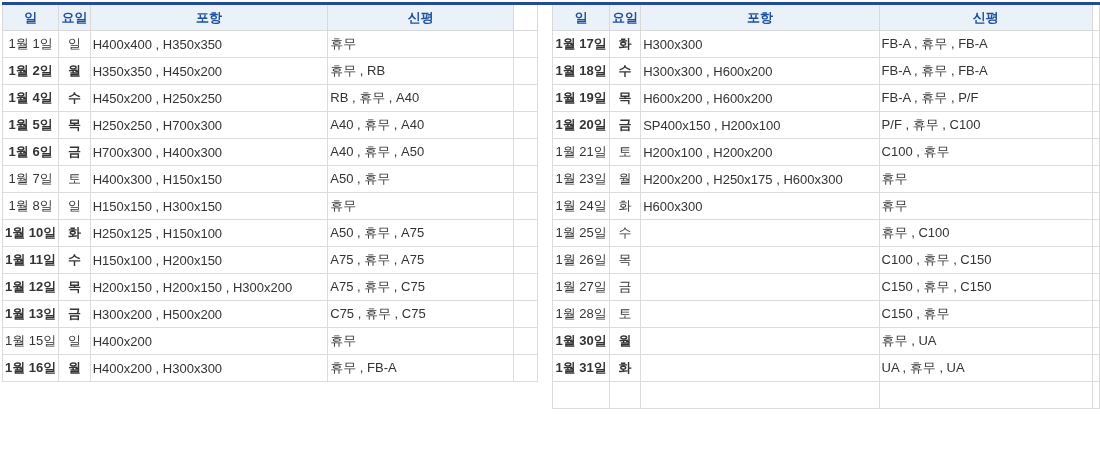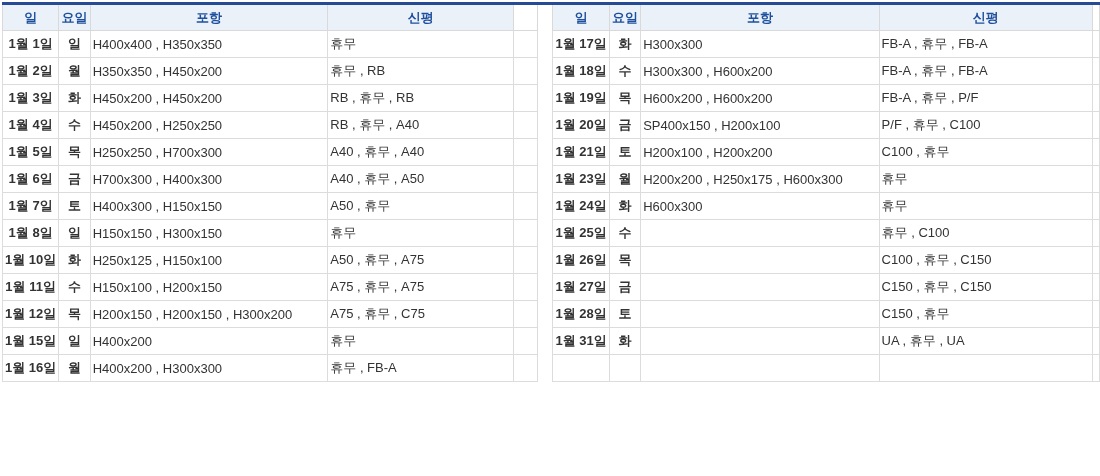--- a/index.html
+++ b/index.html
@@ -17,22 +17,22 @@
     height:25px;border:1px solid var(--border);border-top:none;text-align:center;padding:0;
   }
   table.cal th.trail{background:#fff;}
   table.cal td{
     height:26px;border:1px solid #dcdcdc;padding:0 2px;white-space:nowrap;overflow:hidden;
     font-size:13px;color:var(--text);background:#fff;
   }
   td.date,td.weekday{text-align:center;padding:0;}
   td.pohang,td.sinpyeong{text-align:left;padding-left:8px;}
   td.trail{padding:0;}
-  .c-red{color:var(--red);font-weight:bold;border-radius:7px;}
-  .c-blue{color:var(--blue);font-weight:bold;}
+  .c-red{color:var(--red);font-weight:normal;border-radius:7px;}
+  .c-blue{color:var(--blue);font-weight:normal;}
   .c-black{color:var(--text);font-weight:bold;}
 </style>
 </head>
 <body>
 
 <div class="page">
   <div class="tables-wrap">
 
     <table class="cal" id="table-left">
       <colgroup>
@@ -60,27 +60,20 @@
             <td class="trail"></td>
           </tr>
           <tr>
             <td class="date c-black">1월 2일</td>
             <td class="weekday c-black">월</td>
             <td class="pohang">H350x350 , H450x200</td>
             <td class="sinpyeong">휴무 , RB</td>
             <td class="trail"></td>
           </tr>
           <tr>
-            <td class="date c-black">1월 3일</td>
-            <td class="weekday c-black">화</td>
-            <td class="pohang">H450x200 , H450x200</td>
-            <td class="sinpyeong">RB , 휴무 , RB</td>
-            <td class="trail"></td>
-          </tr>
-          <tr>
             <td class="date c-black">1월 4일</td>
             <td class="weekday c-black">수</td>
             <td class="pohang">H450x200 , H250x250</td>
             <td class="sinpyeong">RB , 휴무 , A40</td>
             <td class="trail"></td>
           </tr>
           <tr>
             <td class="date c-black">1월 5일</td>
             <td class="weekday c-black">목</td>
             <td class="pohang">H250x250 , H700x300</td>
@@ -120,20 +113,27 @@
             <td class="weekday c-black">수</td>
             <td class="pohang">H150x100 , H200x150</td>
             <td class="sinpyeong">A75 , 휴무 , A75</td>
             <td class="trail"></td>
           </tr>
           <tr>
             <td class="date c-black">1월 12일</td>
             <td class="weekday c-black">목</td>
             <td class="pohang">H200x150 , H200x150 , H300x200</td>
             <td class="sinpyeong">A75 , 휴무 , C75</td>
+            <td class="trail"></td>
+          </tr>
+          <tr>
+            <td class="date c-black">1월 13일</td>
+            <td class="weekday c-black">금</td>
+            <td class="pohang">H300x200 , H500x200</td>
+            <td class="sinpyeong">C75 , 휴무 , C75</td>
             <td class="trail"></td>
           </tr>
           <tr>
             <td class="date c-red">1월 15일</td>
             <td class="weekday c-red">일</td>
             <td class="pohang">H400x200</td>
             <td class="sinpyeong">휴무</td>
             <td class="trail"></td>
           </tr>
           <tr>
@@ -237,20 +237,27 @@
             <td class="trail"></td>
           </tr>
           <tr>
             <td class="date c-blue">1월 28일</td>
             <td class="weekday c-blue">토</td>
             <td class="pohang"></td>
             <td class="sinpyeong">C150 , 휴무</td>
             <td class="trail"></td>
           </tr>
           <tr>
+            <td class="date c-black">1월 30일</td>
+            <td class="weekday c-black">월</td>
+            <td class="pohang"></td>
+            <td class="sinpyeong">휴무 , UA</td>
+            <td class="trail"></td>
+          </tr>
+          <tr>
             <td class="date c-black">1월 31일</td>
             <td class="weekday c-black">화</td>
             <td class="pohang"></td>
             <td class="sinpyeong">UA , 휴무 , UA</td>
             <td class="trail"></td>
           </tr>
           <tr>
             <td class="date c-black"></td>
             <td class="weekday c-black"></td>
             <td class="pohang"></td>

